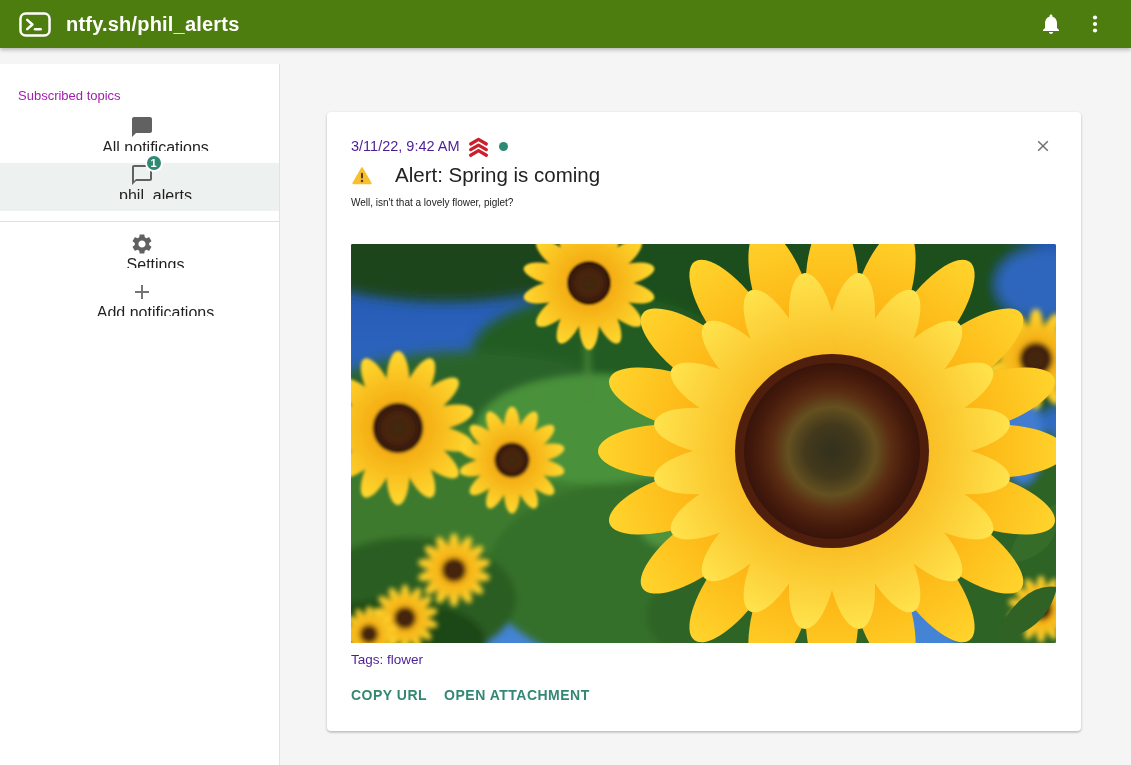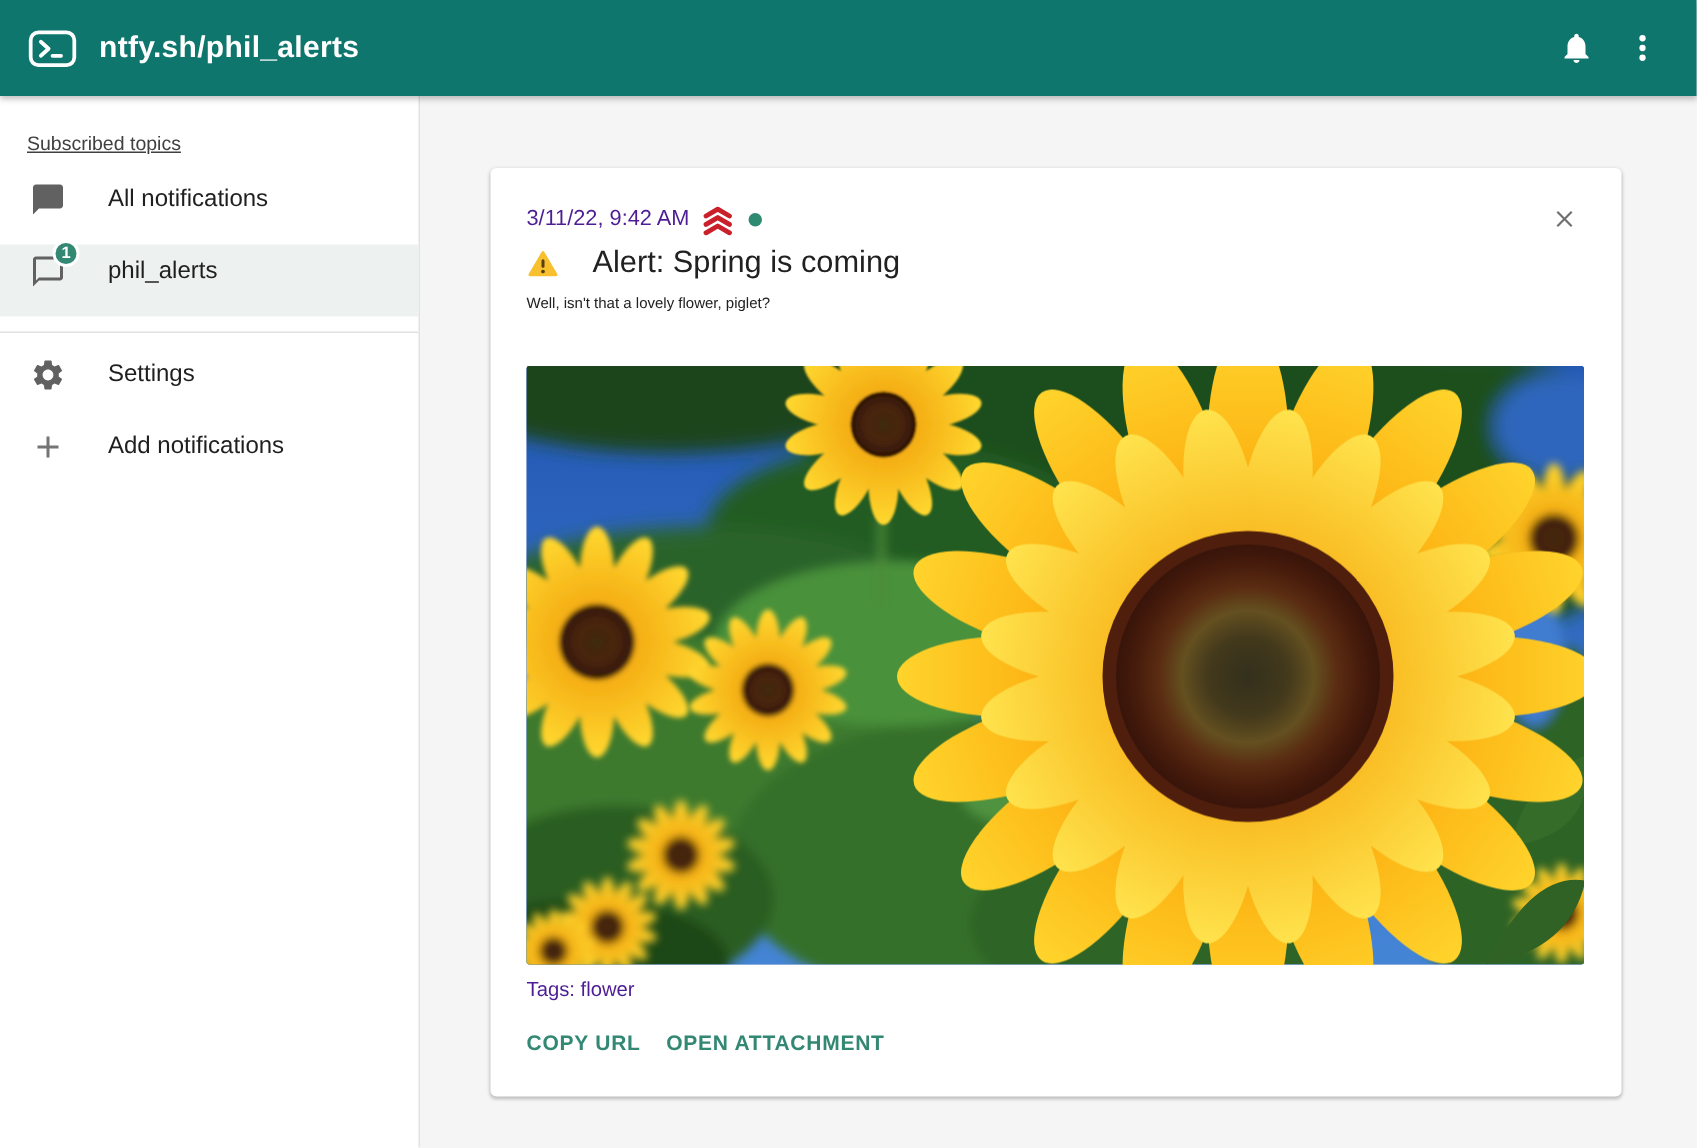--- a/index.html
+++ b/index.html
@@ -4,41 +4,41 @@
 <style>
   * { box-sizing: border-box; }
   html,body { margin:0; padding:0; }
   body {
     width:1131px; height:765px; overflow:hidden;
     font-family:"Liberation Sans", sans-serif;
     background:#f5f5f5; color:#212121;
   }
   
   .topbar {
-    position:fixed; top:0; left:0; width:1131px; height:64px;
-    background:#0f766e; color:#fff;
+    position:fixed; top:0; left:0; width:1131px; height:48px;
+    background:#4d7c0f; color:#fff;
     display:flex; align-items:center; padding:0 14px 0 18px;
     box-shadow:0 2px 4px rgba(0,0,0,.25); z-index:20;
   }
   .topbar .logo { display:flex; align-items:center; margin-right:14px; }
   .topbar .app-title { font-size:20px; font-weight:700; letter-spacing:.2px; }
   .topbar .spacer { flex:1; }
   .iconbtn {
     width:44px; height:44px; border:none; background:transparent; cursor:pointer;
     display:flex; align-items:center; justify-content:center; border-radius:50%;
   }
   
   .sidebar {
     position:fixed; top:64px; left:0; bottom:0; width:280px;
     background:#fff; border-right:1px solid #e2e2e2; padding-top:8px;
   }
-  .side-label { font-size:13px; color:#404040; padding:16px 18px 12px 18px;text-decoration:underline; }
+  .side-label { font-size:13px; color:#a21caf; padding:16px 18px 12px 18px; }
   .side-item {
     height:48px; display:flex; align-items:center; padding:0 16px 12px 20px;
-    cursor:pointer; position:relative; background:transparent;
+    cursor:pointer; position:relative; background:transparent;flex-direction:column;
   }
   .side-item.selected { background:#edf1f0; }
   .side-item .ic { width:24px; height:24px; position:relative; flex:0 0 24px; }
   .side-item .lbl { font-size:16px; color:#1f1f1f; margin-left:28px; flex:1;
     white-space:nowrap; overflow:hidden; }
   .side-item .right-ic { width:24px; height:24px; flex:0 0 24px; }
   .badge {
     position:absolute; top:-9px; right:-9px; min-width:18px; height:18px;
     background:#338874; color:#fff; font-size:11px; font-weight:700;
     border-radius:50%; border:2px solid #fff;

